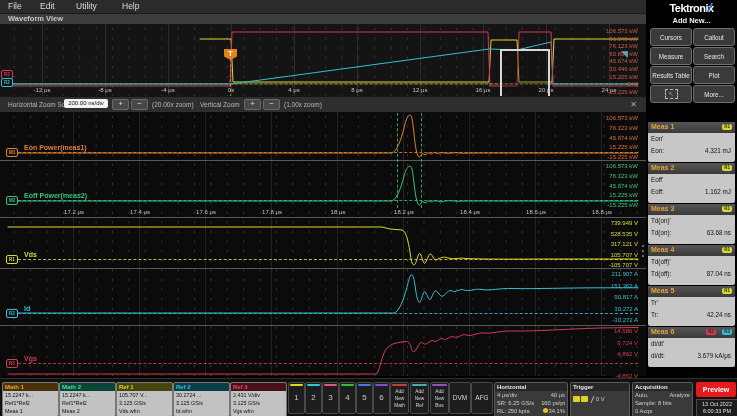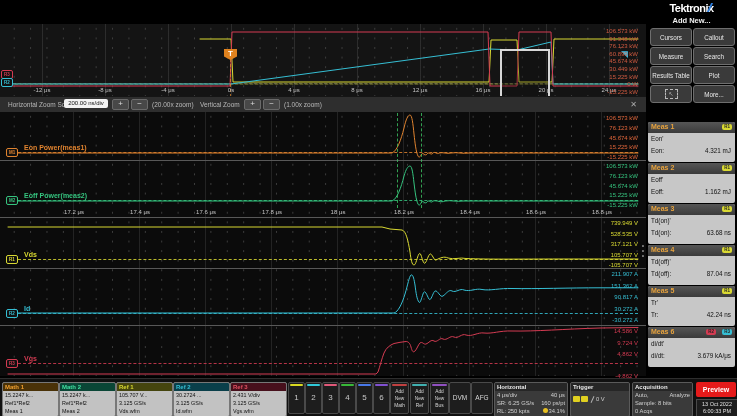--- a/index.html
+++ b/index.html
@@ -88,21 +88,30 @@
   .gutterdots{left:641px;top:243px;width:4px;height:16px;color:#888;font-size:7px;line-height:5px;text-align:center;}
   .warn{display:inline-block;width:5px;height:5px;border-radius:50%;background:#e8c020;margin-right:1px;}
   .slope{display:inline-block;width:1px;height:7px;background:#b0b0b0;transform:rotate(25deg);margin:0 3px;}
   .tchip{display:inline-block;width:7px;height:6px;background:#e0d020;border-radius:1px;margin-right:1px;}
 </style>
 </head>
 <body>
 
 <div id="app">
 
-
+  <div class="abs menubar">
+      <div class="abs menu-item" style="left: 8px;">File</div>
+      <div class="abs menu-item" style="left: 40px;">Edit</div>
+      <div class="abs menu-item" style="left: 76px;">Utility</div>
+      <div class="abs menu-item" style="left: 122px;">Help</div>
+    </div>
+
+  <div class="abs tabbar">
+    <div class="abs tab-title">Waveform View</div>
+  </div>
 
   <div class="abs overview">
     <div class="abs dots"></div>
     <div class="abs vlines-ov"></div>
     <div class="abs ovzero"></div>
     <svg class="trace" width="646" height="72" viewBox="0 0 646 72">
       <path style="stroke:#8a8a30;stroke-dasharray:3 2" d="M10,60 L638,60"></path>
       <path style="stroke:#d9d932" d="M200,15 L231,15 L233,58 L489,58 L491,16 L517,16 L519,58 L552,58 L554,15 L638,15"></path>
       <path style="stroke:#36bfd4" d="M10,60 L231,60 L489,25 L517,26 L551,18 L553,60 L638,60"></path>
       <path style="stroke:#d43b52" d="M10,62 L230,62 L232,8 L488,8 L490,62 L517,62 L519,8 L551,8 L553,62 L638,62"></path>

